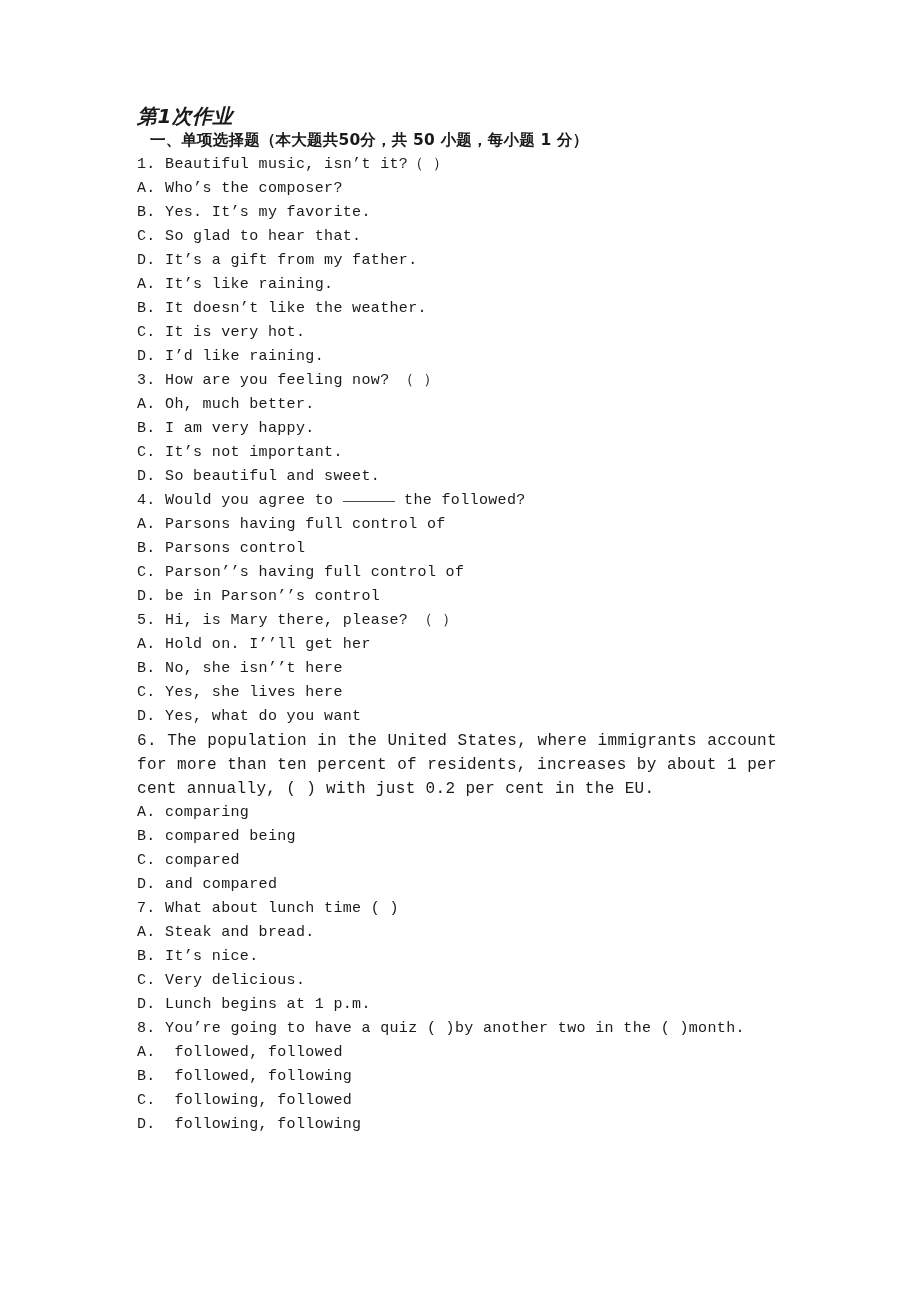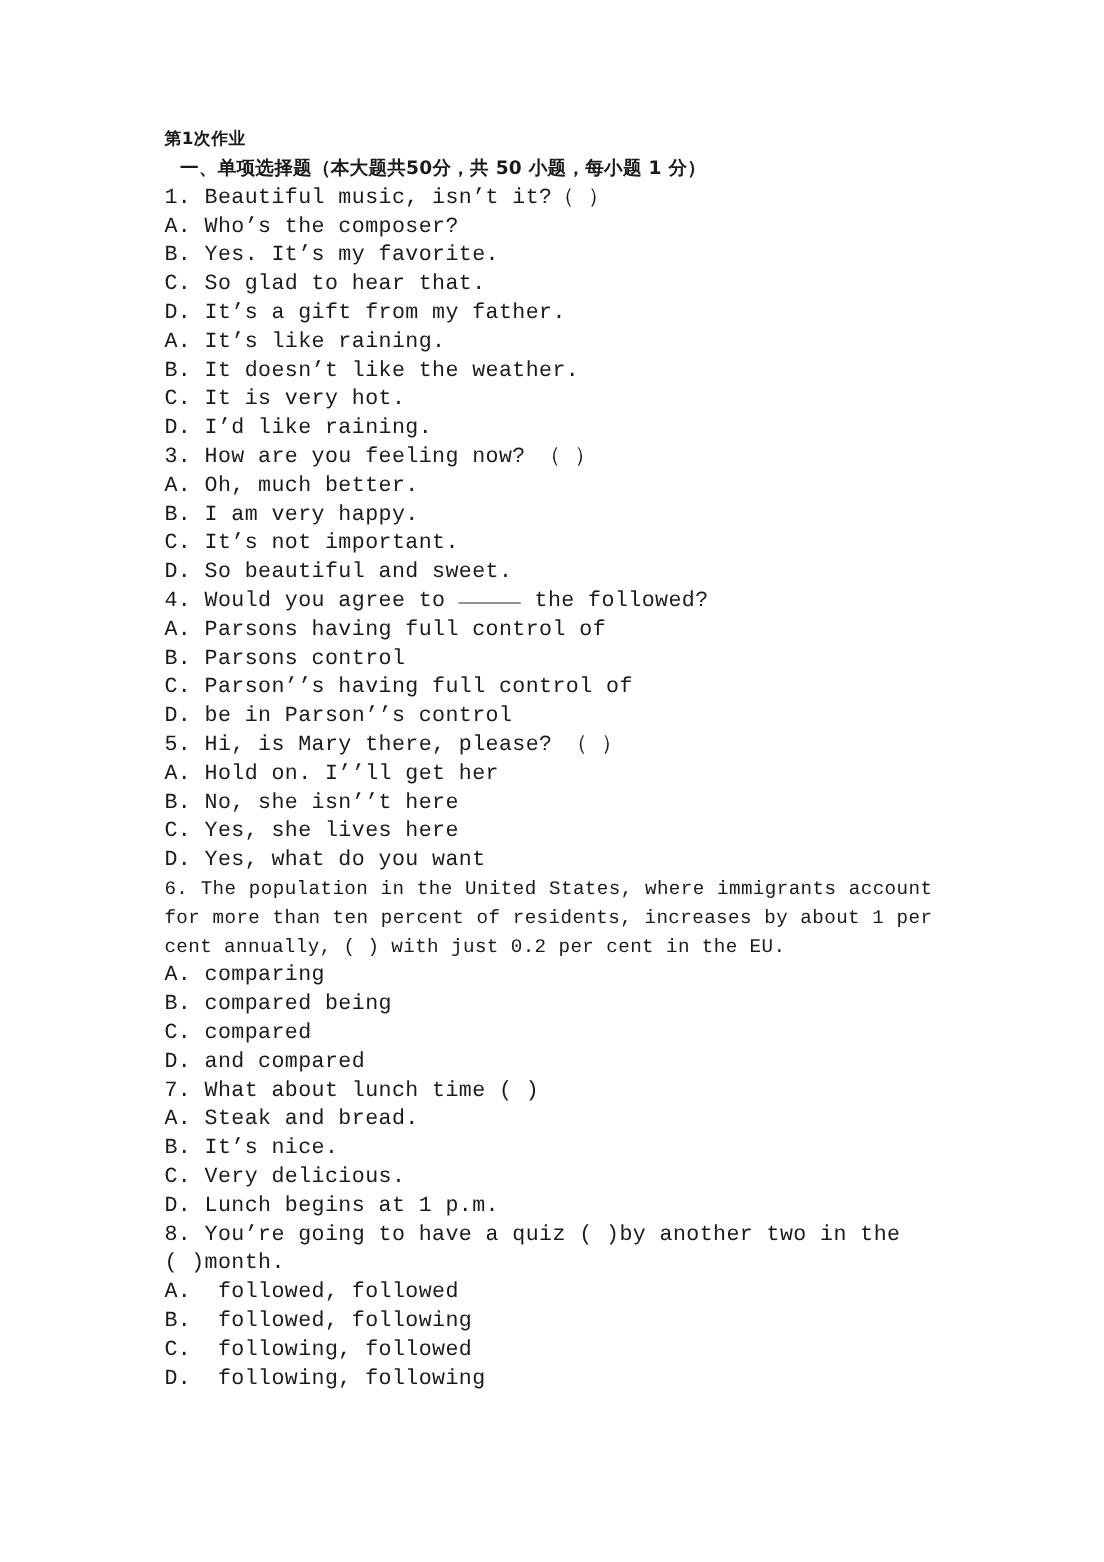--- a/index.html
+++ b/index.html
@@ -17,37 +17,38 @@
   #page {
     position: relative;
     width: 920px;
     height: 1302px;
     box-sizing: border-box;
     padding: 105px 150px 0 137px;
   }
   .doc-title {
     font-family: "DejaVu Sans", "Liberation Sans", sans-serif;
     font-weight: bold;
-    font-size: 14px;
+    font-size: 20px;
     line-height: 23px;
     letter-spacing: 0.4px;
     margin: 0;
     white-space: pre;
+    font-style: italic;
   }
   .section-heading {
     font-family: "DejaVu Sans", "Liberation Sans", sans-serif;
     font-weight: bold;
     font-size: 15.5px;
     line-height: 24px;
     letter-spacing: 0.2px;
     margin: 0 0 1px 13px;
     white-space: pre;
   }
   .line {
-    font-size: 18px;
+    font-size: 15px;
     line-height: 24px;
     letter-spacing: 0.35px;
     white-space: pre-wrap;
     margin: 0;
   }
   .line.q { }
   .line.opt { }
   .blank {
     display: inline-block;
     width: 52px;

